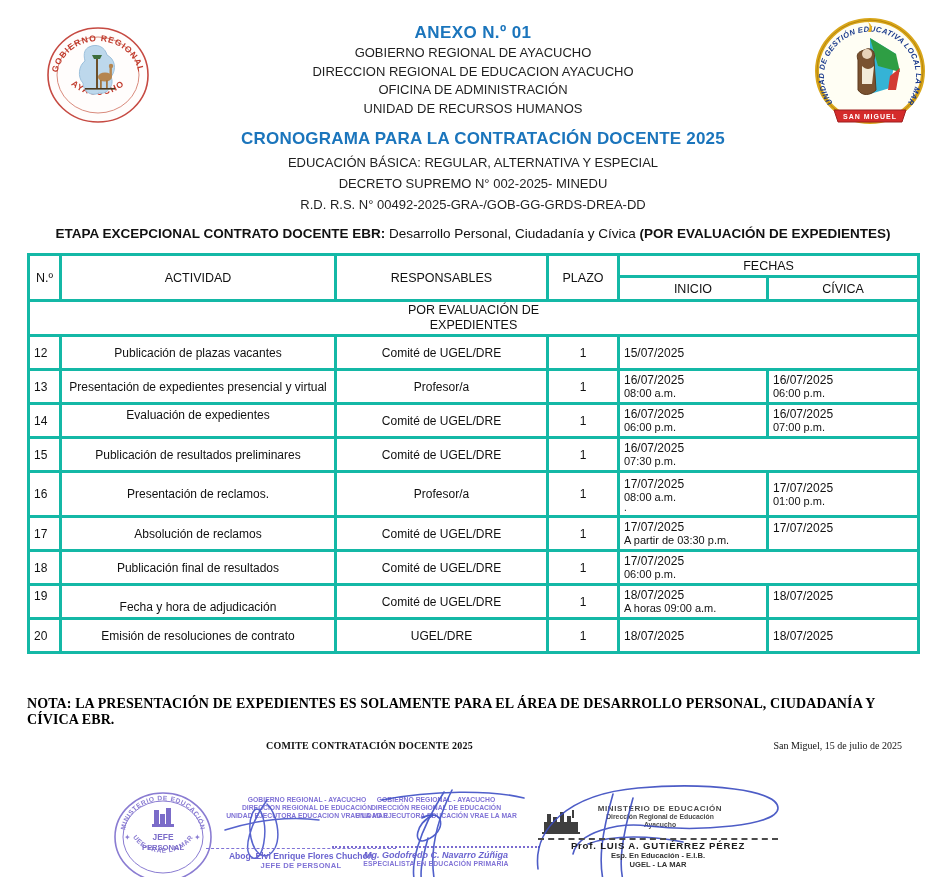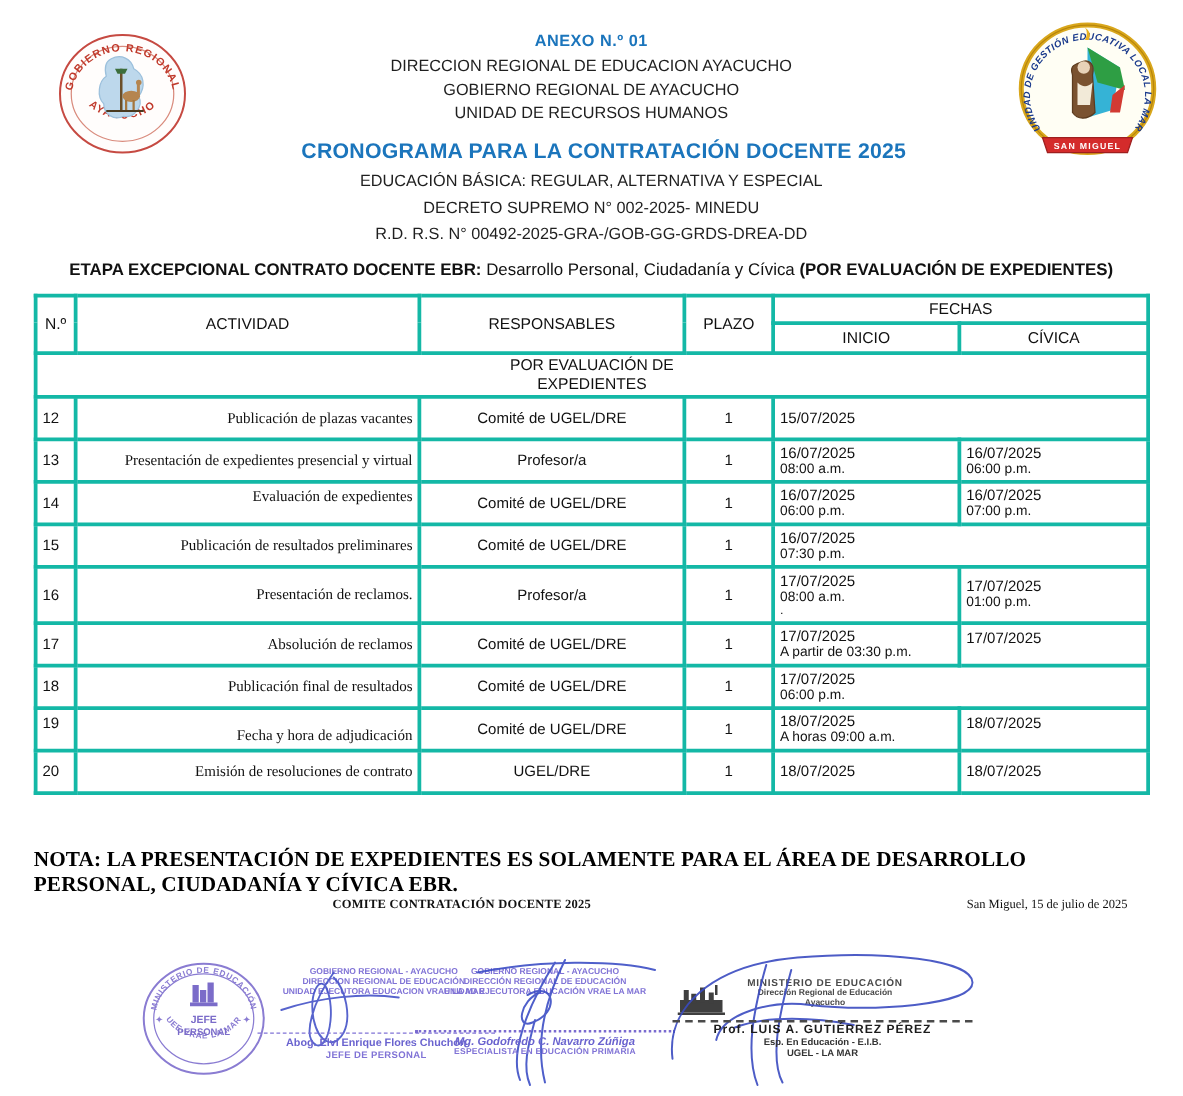--- a/index.html
+++ b/index.html
@@ -2,49 +2,49 @@
 <html><head>
 <meta charset="utf-8">
 <style>
   html,body{margin:0;padding:0;background:#fff;}
   .page{position:relative;width:946px;height:877px;background:#fff;overflow:hidden;
         font-family:"Liberation Sans",sans-serif;color:#1c1c1c;}
   
   .logo-left{position:absolute;left:45px;top:25px;}
   .logo-right{position:absolute;left:812px;top:16px;}
   .head-center{padding-top:22px;text-align:center;}
-  .anexo{font-size:13px;font-weight:bold;color:#1b75bc;letter-spacing:.4px;line-height:22px;}
+  .anexo{font-size:17px;font-weight:bold;color:#1b75bc;letter-spacing:.4px;line-height:22px;}
   .org-line{font-size:13px;line-height:18.5px;color:#1f1f1f;}
   .main-title{margin-top:8px;text-align:center;font-size:17px;font-weight:bold;color:#1b75bc;line-height:26px;letter-spacing:.2px;padding-left:20px;}
   .sub{text-align:center;font-size:13px;line-height:21px;color:#1f1f1f;}
   .etapa{margin-top:10px;text-align:center;font-size:13.5px;line-height:18px;color:#111;}
   .etapa b{font-weight:bold;}
   
   table.cron{margin:10px 27px 0;border-collapse:collapse;table-layout:fixed;width:890px;
              font-size:12px;color:#111;}
   table.cron th,table.cron td{border:3px solid #14b8a6;font-weight:normal;padding:1px 4px;vertical-align:middle;}
   table.cron thead th{text-align:center;font-size:12.5px;}
   tr.h1{height:22px;}tr.h2{height:24px;}
   tr.section-row{height:30px;}
   td.section-cell{text-align:center;padding-right:106px;font-size:12.5px;}
   .section-inner{display:inline-block;text-align:center;line-height:15px;}
   tr.r{height:34px;}
   tr.r16{height:45px;}
   td.cnum{}
-  td.cact{text-align:right;padding-left:5px;font-family:Liberation Serif, serif;}
+  td.cact{text-align:center;padding-left:5px;}
   td.cresp,td.cplazo{text-align:center;}
   td.cdate{text-align:left;}
   .dt{font-size:12px;line-height:14px;}
   .tm{font-size:11px;line-height:13px;}
   .dot-extra{font-size:10px;line-height:8px;}
   .va-top{vertical-align:top !important;padding-top:3px !important;}
   .va-bottom{vertical-align:bottom !important;padding-bottom:3px !important;}
   
-  .nota{margin:42px 27px 0;font-family:"Liberation Serif",serif;font-weight:bold;font-size:17px;color:#000;letter-spacing:.1px;}
-  .footline{position:relative;height:18px;font-family:"Liberation Serif",serif;}
+  .nota{margin:42px 27px 0;font-family:"Liberation Serif",serif;font-weight:bold;font-size:14px;color:#000;letter-spacing:.1px;}
+  .footline{position:relative;height:18px;margin-top:12px;font-family:"Liberation Serif",serif;}
   .comite{position:absolute;left:266px;top:0;font-size:10px;font-weight:bold;letter-spacing:.2px;color:#111;}
   .placedate{position:absolute;right:44px;top:0;font-size:10px;color:#111;}
   
   .sigs{position:relative;height:133px;margin-top:6px;}
   .sigs svg{position:absolute;}
   .stampblock{position:absolute;text-align:center;font-weight:bold;}
   .s1text{left:218px;top:32px;width:178px;color:#8073d6;font-size:6.8px;line-height:8.2px;}
   .s2text{left:338px;top:32px;width:196px;color:#8073d6;font-size:6.8px;line-height:8.2px;}
   .s3text{left:560px;top:40px;width:200px;color:#4a4a4a;}
   .s3l1{font-size:8px;font-weight:bold;letter-spacing:.6px;line-height:9px;}
@@ -104,22 +104,23 @@
     <path d="M52,34 C60,30 64,36 62,44 L64,74 C58,80 50,80 46,74 L46,44 C44,38 46,36 52,34 Z" fill="#7a5230" stroke="#5c3b1e" stroke-width="1"></path>
     <circle cx="55" cy="38" r="5" fill="#e8d2b8"></circle>
     <path d="M50,50 C54,54 58,54 62,50 L60,68 L50,68 Z" fill="#f2ead8"></path>
     <path d="M56,16 q3,-6 0,-10 q6,4 3,10 Z" fill="#e8b020"></path>
     <path d="M22,94 h72 l-4,12 h-64 Z" fill="#d42b2b" stroke="#9e1f1f" stroke-width="1"></path>
     <text x="58" y="103" text-anchor="middle" font-size="7" font-weight="bold" fill="#fff" letter-spacing="1">SAN MIGUEL</text>
   </svg>
 
   <div class="head-center">
     <div class="anexo">ANEXO N.º 01</div>
+    <div class="org-line">GOBIERNO REGIONAL DE AYACUCHO</div>
     <div class="org-line">DIRECCION REGIONAL DE EDUCACION AYACUCHO</div>
-    <div class="org-line">GOBIERNO REGIONAL DE AYACUCHO</div>
+    <div class="org-line">OFICINA DE ADMINISTRACIÓN</div>
     <div class="org-line">UNIDAD DE RECURSOS HUMANOS</div>
   </div>
 
   <div class="main-title">CRONOGRAMA PARA LA CONTRATACIÓN DOCENTE 2025</div>
   <div class="sub">EDUCACIÓN BÁSICA: REGULAR, ALTERNATIVA Y ESPECIAL</div>
   <div class="sub">DECRETO SUPREMO N° 002-2025- MINEDU</div>
   <div class="sub">R.D. R.S. N° 00492-2025-GRA-/GOB-GG-GRDS-DREA-DD</div>
 
   <div class="etapa"><b>ETAPA EXCEPCIONAL CONTRATO DOCENTE EBR:</b><span> Desarrollo Personal, Ciudadanía y Cívica </span><b>(POR EVALUACIÓN DE EXPEDIENTES)</b></div>
 

